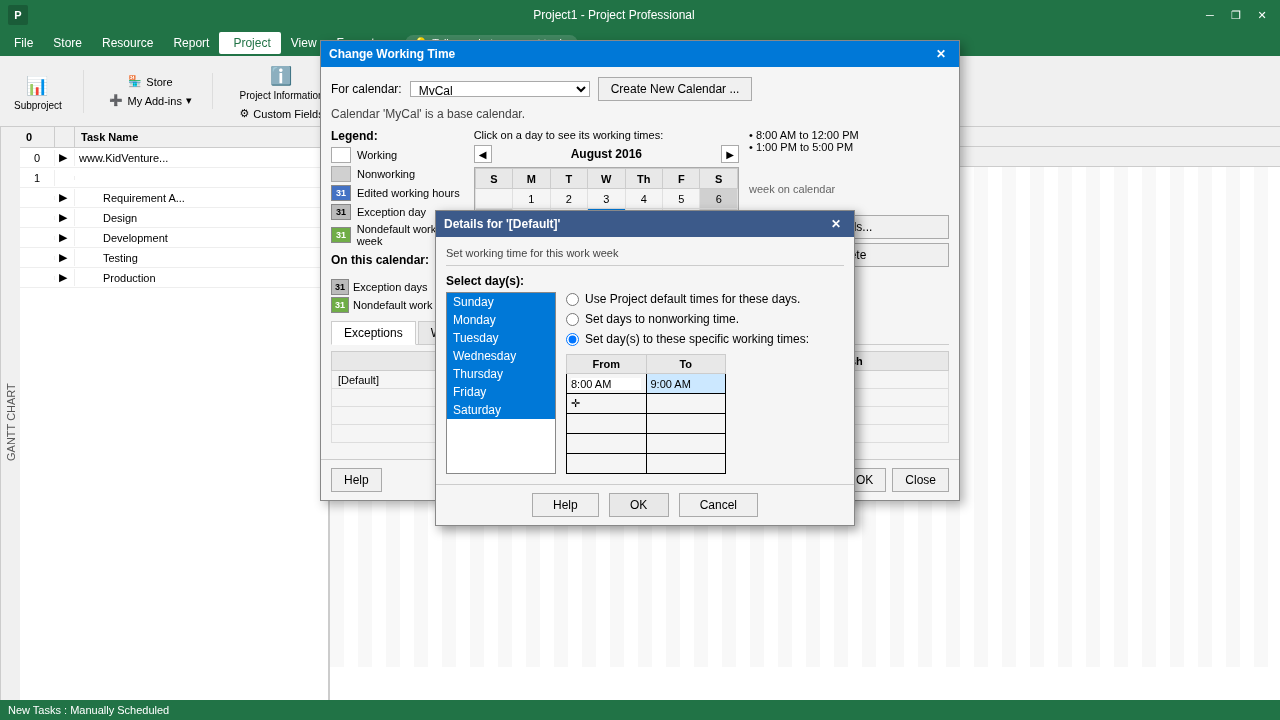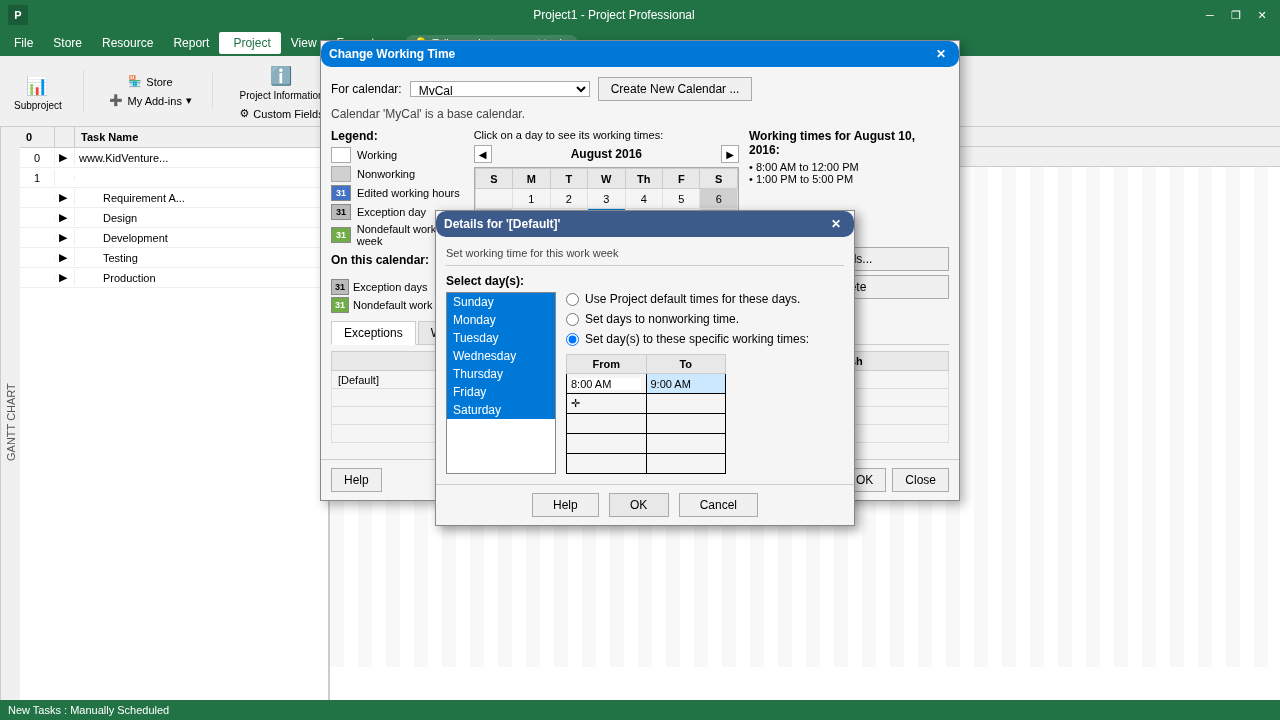--- a/index.html
+++ b/index.html
@@ -58,21 +58,21 @@
     .gantt-month-cell { border-right: 1px solid #ccc; padding: 2px 4px; font-size: 11px; display: flex; align-items: center; }
     .gantt-day-row { display: flex; height: 20px; }
     .gantt-day-cell { width: 14px; border-right: 1px solid #ddd; font-size: 9px; display: flex; align-items: center; justify-content: center; color: #666; }
     .gantt-body { flex: 1; position: relative; overflow: hidden; }
 
     
     .status-bar { background: #217346; color: white; height: 20px; display: flex; align-items: center; padding: 0 8px; font-size: 11px; gap: 20px; position: absolute; bottom: 0; width: 100%; }
 
     
     .cwt-dialog { position: fixed; top: 40px; left: 320px; width: 640px; background: #f5f5f5; border: 1px solid #888; box-shadow: 4px 4px 10px rgba(0,0,0,0.3); z-index: 200; }
-    .dialog-titlebar { background: #0078d7; color: white; height: 26px; display: flex; align-items: center; padding: 0 8px; font-size: 12px; font-weight: bold; border-radius: 10px; }
+    .dialog-titlebar { background: #0078d7; color: white; height: 26px; display: flex; align-items: center; padding: 0 8px; font-size: 12px; font-weight: bold; }
     .dialog-close { margin-left: auto; cursor: pointer; width: 20px; height: 20px; display: flex; align-items: center; justify-content: center; }
     .dialog-body { padding: 10px; }
     .dialog-row { display: flex; align-items: center; gap: 8px; margin-bottom: 6px; }
     .dialog-label { font-size: 12px; }
     .dialog-select { height: 16px; font-size: 12px; padding: 1px 4px; border: 1px solid #aaa; background: white; }
     .dialog-btn { padding: 4px 12px; font-size: 12px; border: 1px solid #aaa; background: #f0f0f0; cursor: pointer; }
     .dialog-info { font-size: 12px; color: #444; margin-bottom: 8px; }
 
     
     .cal-section { display: flex; gap: 10px; margin: 6px 0; }
@@ -408,21 +408,20 @@
                 <td></td>
                 <td></td>
                 <td></td>
               </tr>
             </tbody>
           </table>
         </div>
       </div>
 
       <div class="cal-right working-times-panel">
-        <div class="working-times-title">Working times for August 10, 2016:</div>
         <div>• 8:00 AM to 12:00 PM</div>
         <div>• 1:00 PM to 5:00 PM</div>
         <div style="margin-top: 30px; font-size:11px; color:#666;">week on calendar</div>
         <div style="margin-top: 20px; display:flex; flex-direction:column; gap:4px;">
           <button class="dialog-btn">Details...</button>
           <button class="dialog-btn">Delete</button>
         </div>
       </div>
     </div>
 

